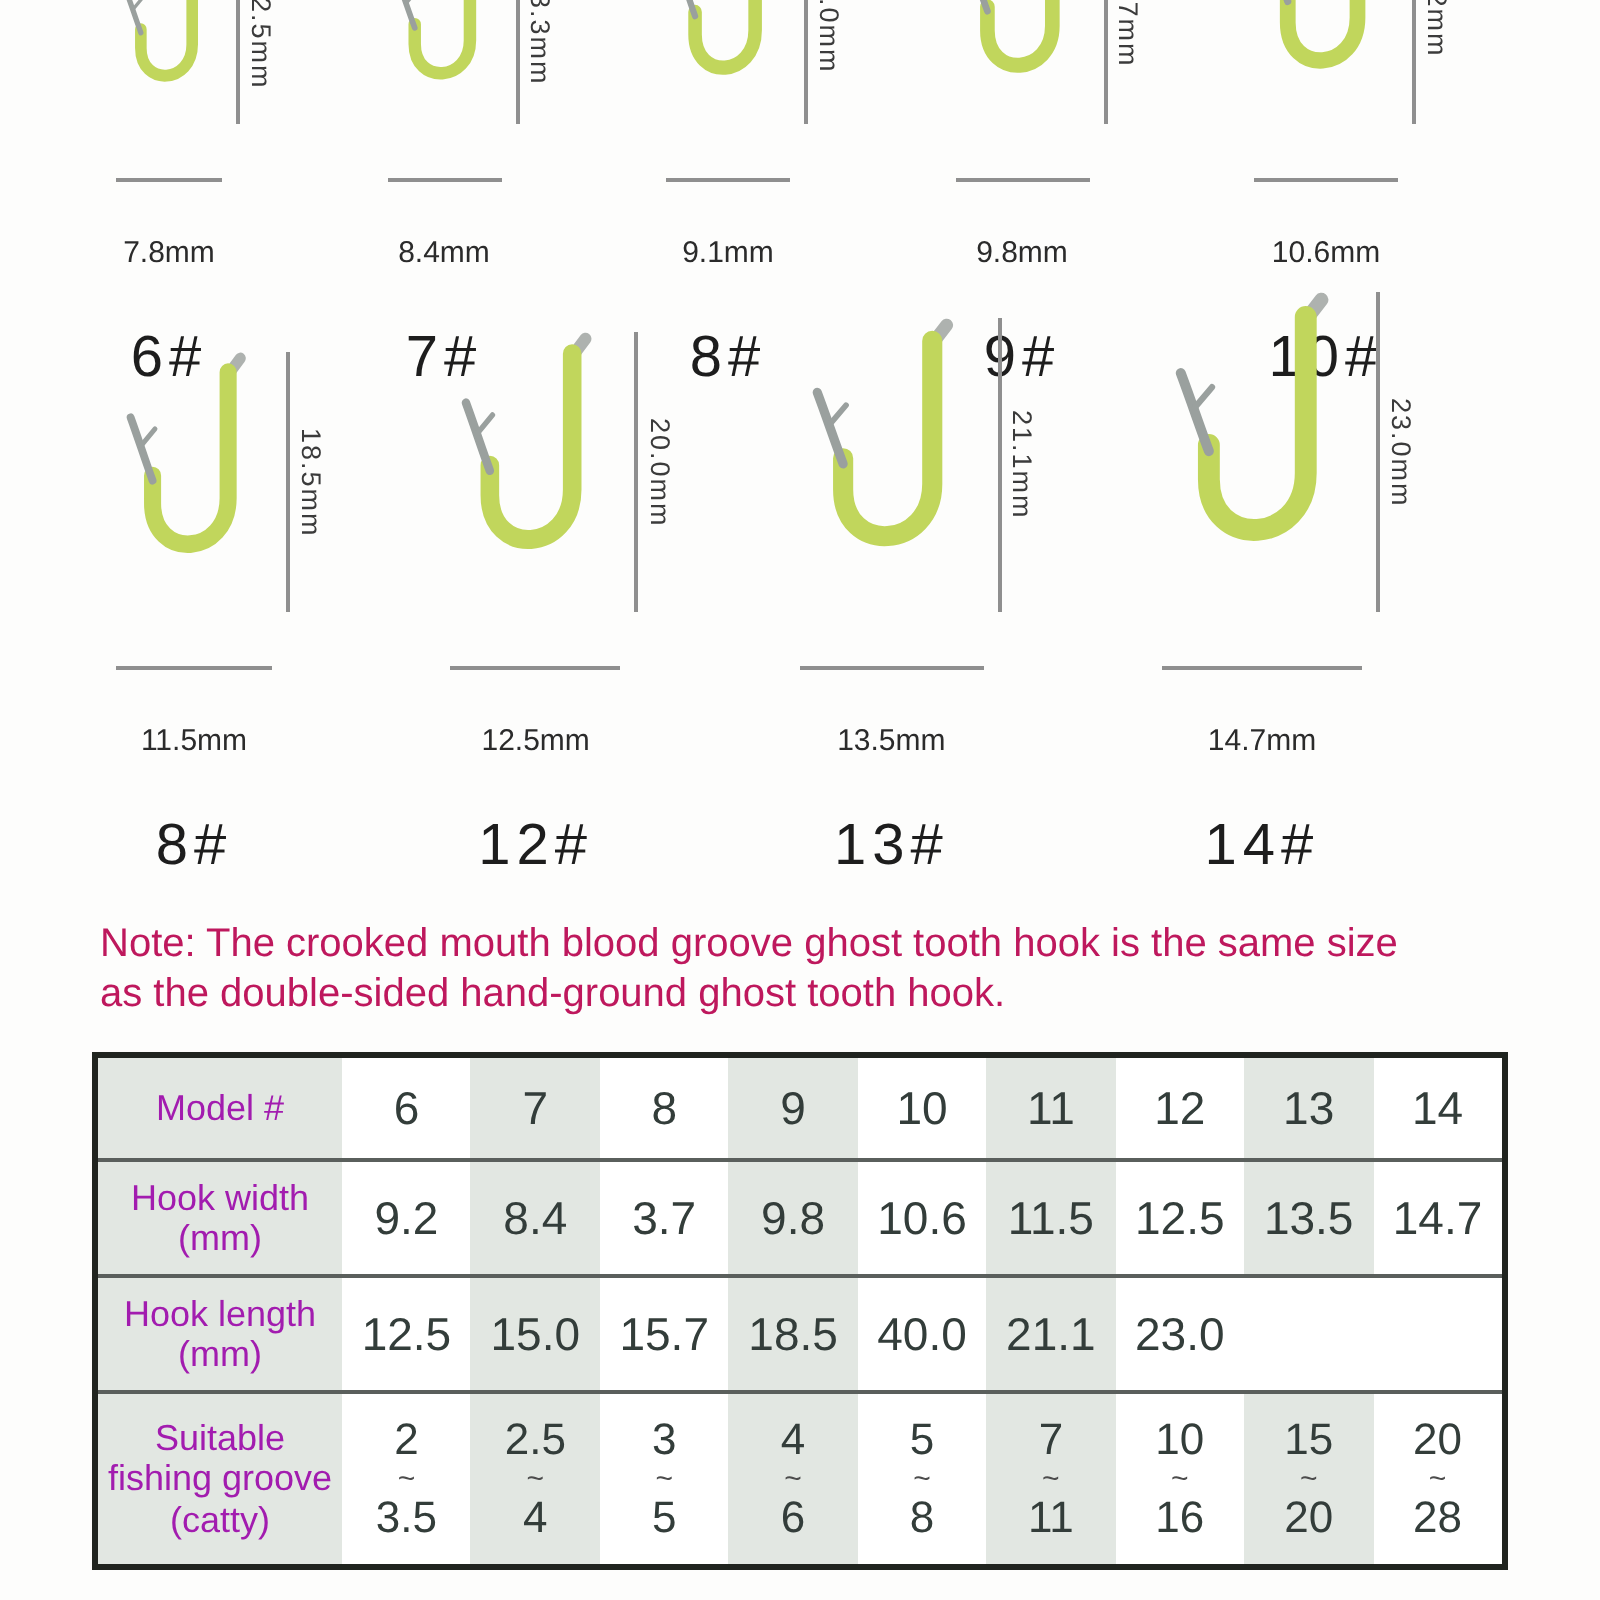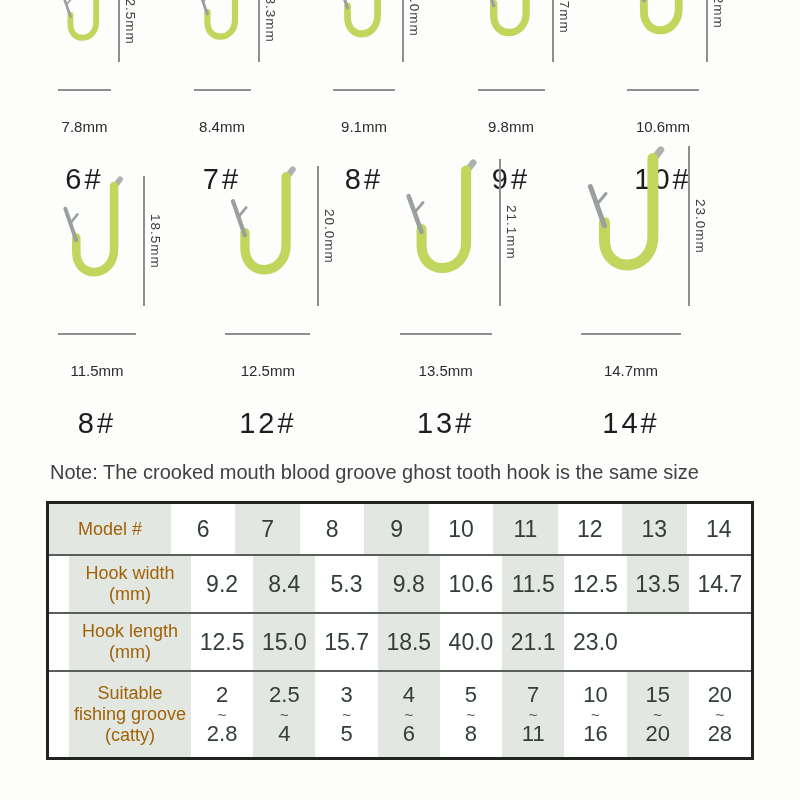--- a/index.html
+++ b/index.html
@@ -20,31 +20,31 @@
   .wtext { font-size:15px; color:#2b2b2b; margin-top:3px; white-space:nowrap; }
   .model { font-size:29px; color:#1d1d1d; margin-top:4px; letter-spacing:3px; white-space:nowrap; }
   .vmeasure { display:flex; margin-left:7px; align-items:center; }
   .vline { width:2px; background:var(--measure-line); height:100%; }
   .vtext { writing-mode:vertical-rl; text-orientation:mixed; font-size:13.5px;
            color:#3b3b3b; margin-left:3px; letter-spacing:1px; white-space:nowrap; }
   .p-green { stroke:var(--hook-green); fill:none; stroke-width:7; stroke-linecap:round; stroke-linejoin:round; }
   .p-point { stroke:var(--hook-metal); fill:none; stroke-width:3.2; stroke-linecap:round; }
   .p-barb  { stroke:var(--hook-metal); fill:none; stroke-width:2;   stroke-linecap:round; }
   .p-spade { stroke:var(--spade-grey); fill:none; stroke-width:4.5; stroke-linecap:round; }
-  .note { margin:20px 50px 0 50px; font-size:20px; line-height:1.26; color:#404040; }
+  .note { margin:20px 50px 0 50px; font-size:20px; line-height:1.26; color:#be185d; }
   .spec-table { margin:16px 0 0 46px; width:708px; border:3px solid var(--table-border); box-sizing:border-box; background:#fff; }
   .trow { display:grid; grid-template-columns:122px repeat(9,1fr); }
-  .trow + .trow { border-top:2px solid var(--row-sep);padding-left:20px; }
+  .trow + .trow { border-top:2px solid var(--row-sep); }
   .trow > div { display:flex; flex-direction:column; align-items:center; justify-content:center; }
   .trow > div:nth-child(odd) { background:var(--shade); }
   .r-model  > div { height:50px; }
   .r-width  > div, .r-length > div { height:56px; }
   .r-range  > div { height:85px; }
   .cell-num { font-size:23px; color:#333d3a; }
-  .rowhead  { font-size:18px; color:#a16207; line-height:1.16; text-align:left; }
+  .rowhead  { font-size:18px; color:#a21caf; line-height:1.16; text-align:left; }
   .range-from,.range-to { font-size:22px; color:#333d3a; line-height:1.12; }
   .range-sep { font-size:15px; color:#4c4c4c; line-height:1.0; }
 </style>
 </head>
 <body style="--hook-green: #c1d65c; --hook-metal: #9aa09e; --spade-grey: #aeb2af; --measure-line: #8f8f8f; --shade: #e2e7e2; --table-border: #20241f;">
 
 <div class="hook-row row1">
 
   <div class="hook-fig">
     <div class="fig-left">
@@ -207,20 +207,21 @@
     </div>
     <div class="vmeasure" style="height: 160px;">
       <div class="vline"></div>
       <div class="vtext">23.0mm</div>
     </div>
   </div>
 </div>
 
 <div class="note">
   <div>Note: The crooked mouth blood groove ghost tooth hook is the same size</div>
+  <div>as the double-sided hand-ground ghost tooth hook.</div>
 </div>
 
 <div class="spec-table">
 
   <div class="trow r-model">
     <div class="rowhead">
       <span>Model #</span>
     </div>
     <div>
         <span class="cell-num">6</span>
@@ -256,21 +257,21 @@
       <span>Hook width</span>
       <span>(mm)</span>
     </div>
     <div>
         <span class="cell-num">9.2</span>
       </div>
     <div>
         <span class="cell-num">8.4</span>
       </div>
     <div>
-        <span class="cell-num">5.3</span>
+        <span class="cell-num">3.7</span>
       </div>
     <div>
         <span class="cell-num">9.8</span>
       </div>
     <div>
         <span class="cell-num">10.6</span>
       </div>
     <div>
         <span class="cell-num">11.5</span>
       </div>
@@ -315,21 +316,21 @@
 
   <div class="trow r-range">
     <div class="rowhead">
       <span>Suitable</span>
       <span>fishing groove</span>
       <span>(catty)</span>
     </div>
     <div>
       <span class="range-from">2</span>
       <span class="range-sep">~</span>
-      <span class="range-to">2.8</span>
+      <span class="range-to">3.5</span>
     </div>
     <div>
       <span class="range-from">2.5</span>
       <span class="range-sep">~</span>
       <span class="range-to">4</span>
     </div>
     <div>
       <span class="range-from">3</span>
       <span class="range-sep">~</span>
       <span class="range-to">5</span>

